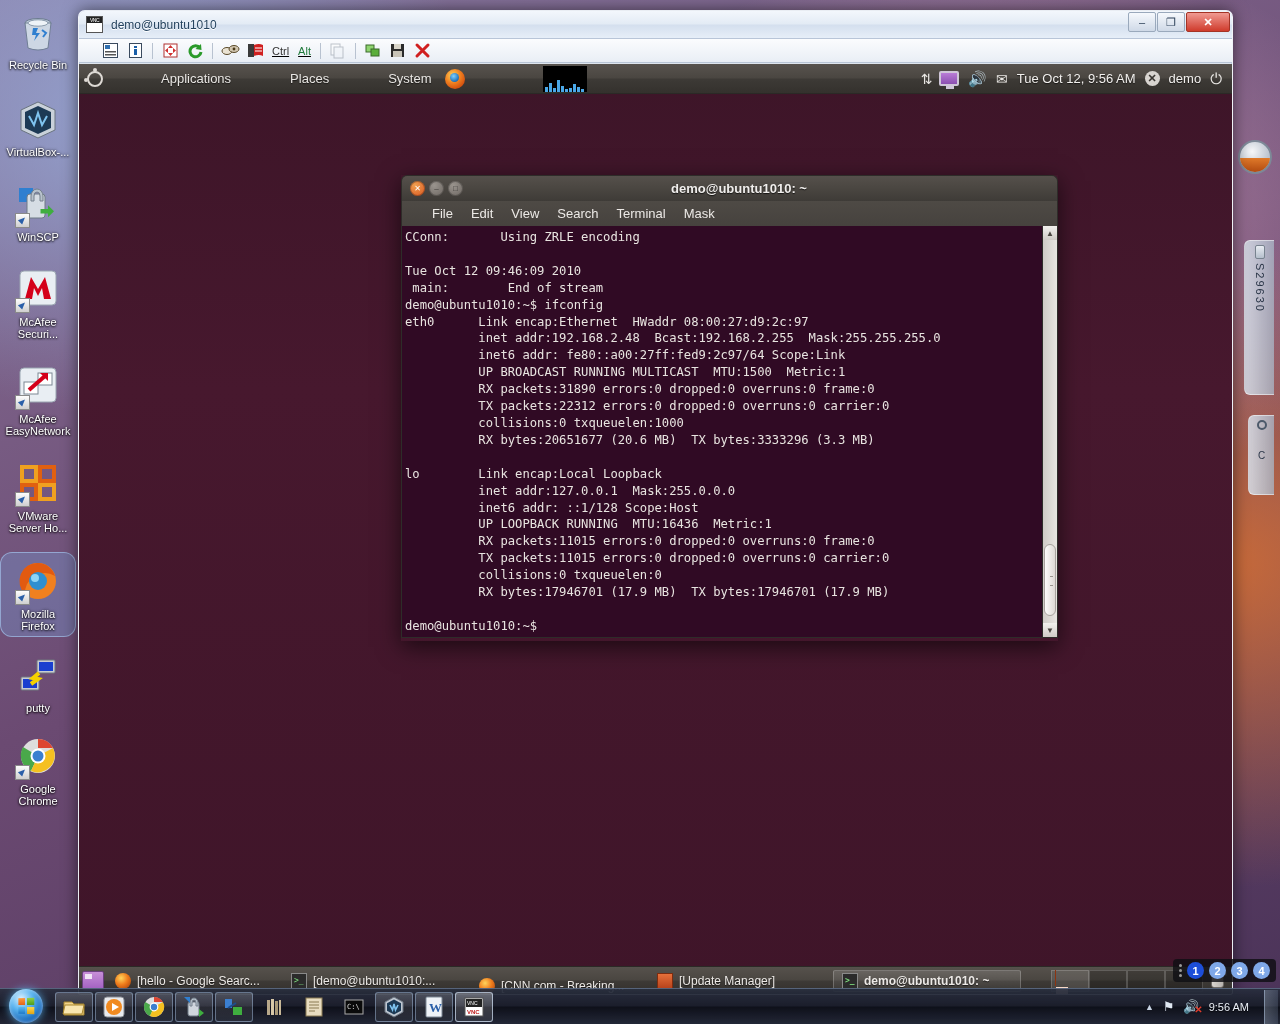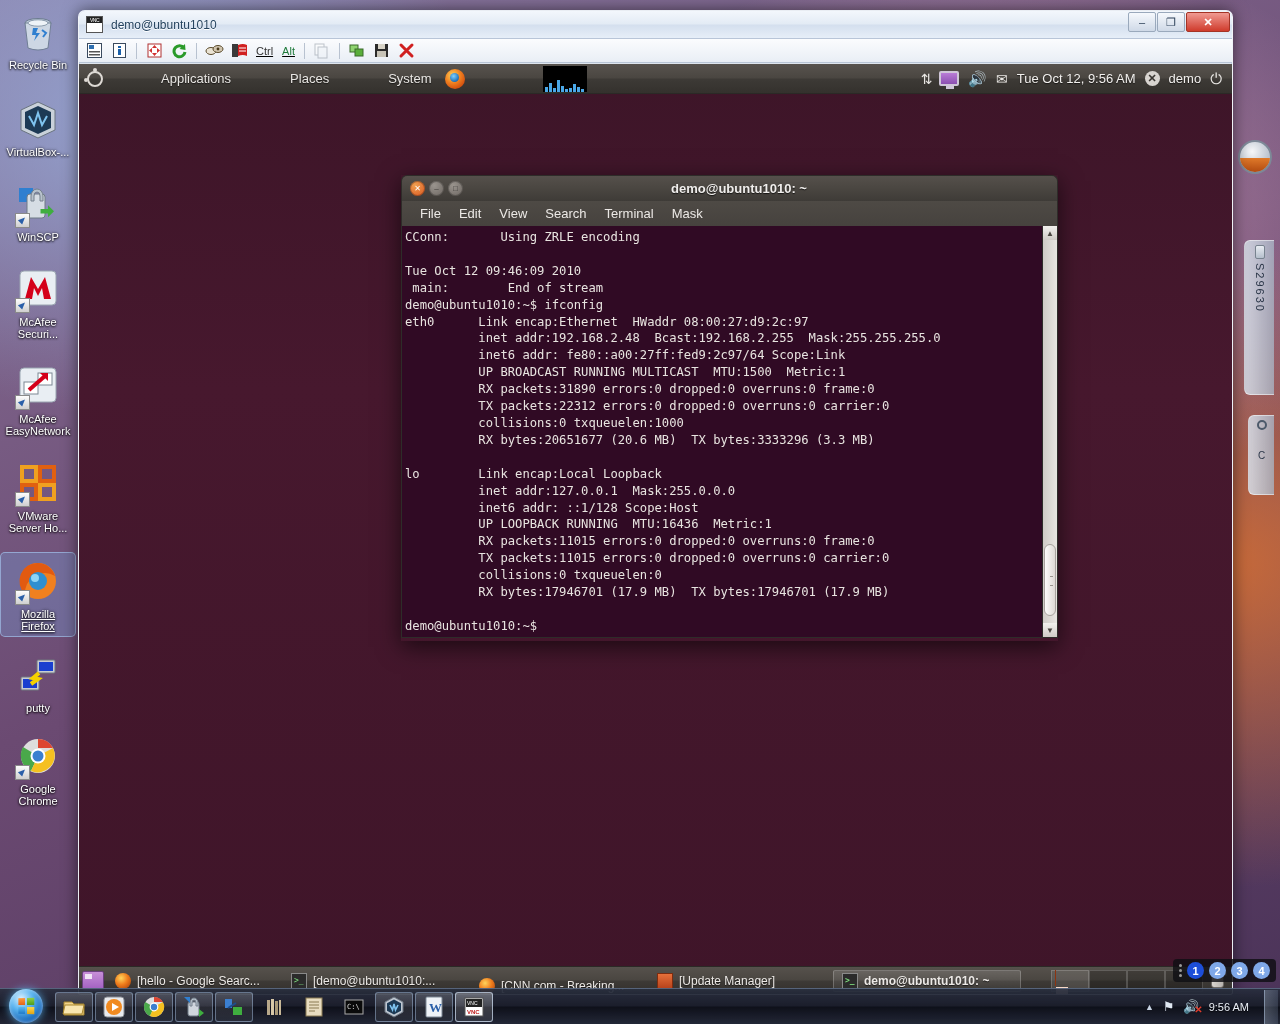--- a/index.html
+++ b/index.html
@@ -17,21 +17,21 @@
   }
 
   
   #desktop-icons { position: absolute; left: 0; top: 0; width: 76px; }
   .desk-icon {
     width: 76px; padding: 6px 2px 4px; text-align: center;
     color: #fff; font-size: 11px; line-height: 12px;
     text-shadow: 0 1px 2px rgba(0,0,0,0.9), 0 0 3px rgba(0,0,0,0.8);
     margin-bottom: 8px;
   }
-  .desk-icon.selected { background: rgba(120,170,230,0.30); border: 1px solid rgba(170,205,245,0.6); border-radius: 5px; text-decoration: underline; }
+  .desk-icon.selected { background: rgba(120,170,230,0.30); border: 1px solid rgba(170,205,245,0.6); border-radius: 12px; }
   .desk-glyph { width: 46px; height: 46px; margin: 0 auto 3px; position: relative; display: block; }
   .desk-label { display: block; word-wrap: break-word; }
   .shortcut-arrow {
     position: absolute; left: 0; bottom: 0; width: 15px; height: 15px;
     background: linear-gradient(#fdfdfd, #cfcfcf); border: 1px solid #8a8a8a;
   }
   .shortcut-arrow::after {
     content: ""; position: absolute; left: 3px; top: 3px;
     border-left: 7px solid #2a5fa8; border-top: 3px solid transparent; border-bottom: 3px solid transparent;
     transform: rotate(-45deg);
@@ -65,21 +65,21 @@
     width: 28px; height: 20px; border: 1px solid #9aa9bc; border-radius: 2px;
     background: linear-gradient(#f6f9fd, #cfd9e7);
     display: flex; align-items: center; justify-content: center;
     font-size: 11px; color: #2b3f57;
   }
   .winbtn.close { width: 44px; background: linear-gradient(#f09a92, #cf3b2c); border-color: #a53325; color: #fff; font-weight: bold; }
 
   #vnc-toolbar {
     height: 24px; background: linear-gradient(#fbfcfe, #e9eef5);
     border-bottom: 1px solid #b9c5d6; display: flex; align-items: center;
-    padding: 0 4px; gap: 3px; text-decoration: underline;
+    padding: 0 20px; gap: 3px; text-decoration: underline;
   }
   .tb-btn { width: 22px; height: 20px; display: flex; align-items: center; justify-content: center; font-size: 13px; }
   .tb-sep { width: 1px; height: 16px; background: #b8c2d0; margin: 0 3px; }
   .tb-key { font-size: 11px; padding: 0 3px; color: #333; }
   .tb-key.alt { color: #1f7a3a; }
 
   
   #ubuntu-desktop {
     position: absolute; left: 0; top: 53px; right: 0; bottom: 0;
     background: linear-gradient(#3d1528 0%, #47182e 35%, #3f1529 100%);
@@ -146,21 +146,21 @@
     border-radius: 6px 6px 0 0; padding-left: 8px; gap: 4px;
   }
   .term-wbtn { width: 15px; height: 15px; border-radius: 50%; flex: 0 0 auto;
     background: radial-gradient(circle at 35% 30%, #9a948e, #6b6560);
     box-shadow: inset 0 0 0 1px rgba(0,0,0,0.25);
     display:flex; align-items:center; justify-content:center; font-size:8px; color:#3a3734; }
   .term-wbtn.close { background: radial-gradient(circle at 35% 30%, #f0a050, #d8541f); color:#fff; }
   #term-title { flex: 1; text-align: center; font-size: 13px; font-weight: bold; color: #f0eeec;
     text-shadow: 0 1px 1px rgba(0,0,0,0.7); margin-right: 46px; }
   #term-menubar {
-    height: 25px; display: flex; align-items: center; gap: 2px; padding-left: 10px;
+    height: 25px; display: flex; align-items: center; gap: 2px; padding-left: 22px;
     background: linear-gradient(#4e4a45, #46423e);
     border-left: 1px solid #2e2c29; border-right: 1px solid #2e2c29;
     color: #ece9e6; font-size: 13px;
   }
   .term-menu { padding: 3px 8px; }
   #term-body {
     height: 412px; background: #300a24; position: relative;
     border: 1px solid #2e2c29; border-top: none; display: flex;
   }
   #term-text {

